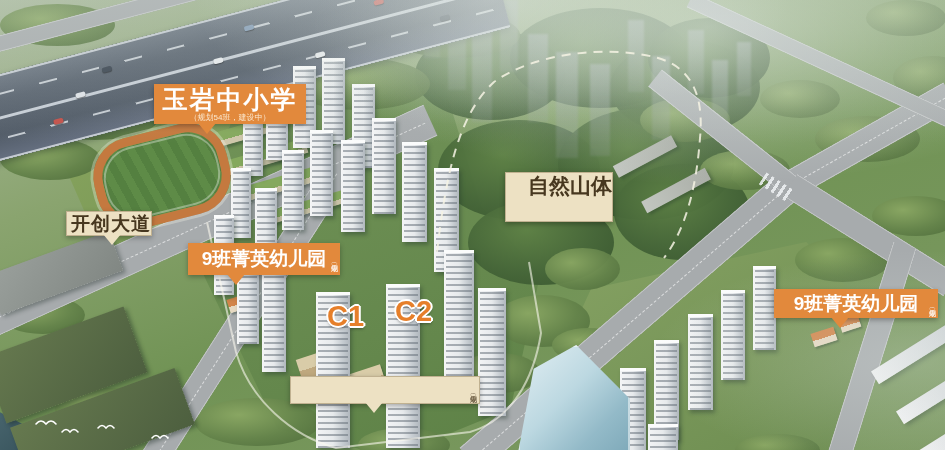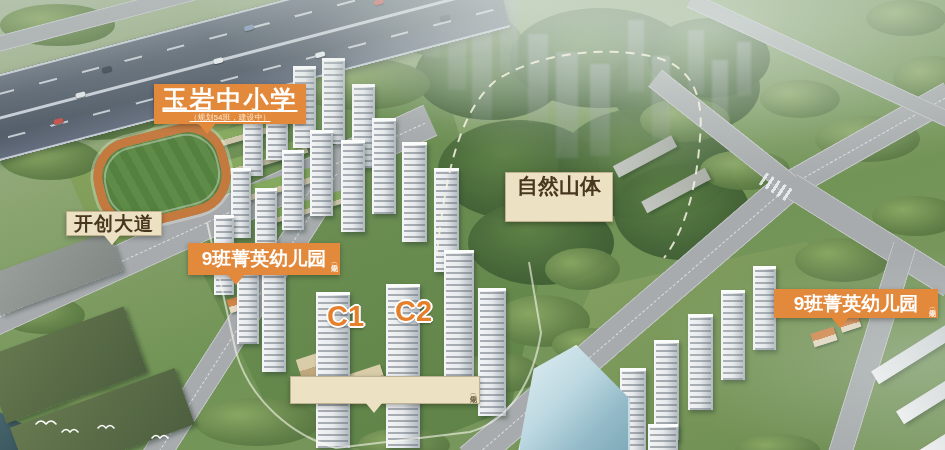--- a/index.html
+++ b/index.html
@@ -52,21 +52,21 @@
   .bird{fill:none;stroke:#fff;stroke-width:1.6;stroke-linecap:round;}
   #haze{position:absolute;inset:0;z-index:5;pointer-events:none;background:
     radial-gradient(60% 50% at 75% 6%,rgba(228,236,230,.55),transparent 70%),
     radial-gradient(45% 40% at 52% 0%,rgba(225,232,228,.5),transparent 70%),
     radial-gradient(40% 35% at 97% 80%,rgba(222,230,226,.3),transparent 70%),
     linear-gradient(180deg,rgba(212,222,216,.28),transparent 32%);}
   
   .lbl{position:absolute;z-index:10;box-sizing:border-box;text-align:center;font-weight:700;
        box-shadow:0 2px 5px rgba(0,0,0,.3);}
   .orange{background:#E2893C;color:#fff;}
-  .beige{background:#EDE1C3;color:#47371F;border:1px solid rgba(110,90,50,.35);}
+  .beige{background:#EDE1C3;color:#47371F;border:1px solid rgba(110,90,50,.35);text-align:right;}
   .ptr{position:absolute;bottom:-10px;width:0;height:0;border-left:9px solid transparent;border-right:9px solid transparent;}
   .po{border-top:11px solid #E2893C;}
   .pb{border-top:11px solid #EDE1C3;}
   .t1{font-size:25px;line-height:27px;letter-spacing:2px;padding-top:2px;}
   .t2{font-size:8px;line-height:9px;padding-bottom:2px;color:#FBE8CF;font-weight:400;letter-spacing:0;}
   .vnote{position:absolute;right:2px;top:50%;transform:translateY(-50%);writing-mode:vertical-rl;
          font-size:7px;font-weight:400;opacity:.9;line-height:7px;}
   .vnote.dk{color:#47371F;opacity:.8;}
   .clabel{position:absolute;z-index:10;font-size:29px;font-weight:700;color:#E67F2A;
      text-shadow:-2px 0 #fff,2px 0 #fff,0 -2px #fff,0 2px #fff,-1px -1px #fff,1px 1px #fff,-1px 1px #fff,1px -1px #fff,0 3px 3px rgba(0,0,0,.35);}
@@ -209,27 +209,27 @@
     <path class="dash" d="M437,252 C446,175 458,115 494,82 C532,54 606,44 658,58 C692,68 704,96 700,138 C697,180 688,226 664,258"></path>
     <path class="solid-line" d="M207,222 L236,352 C250,400 292,436 336,448 L470,432 C512,420 534,378 541,333 L529,262"></path>
     <path class="bird" d="M36,424 q5,-6 10,0 q5,-6 10,0"></path>
     <path class="bird" d="M62,432 q4,-5 8,0 q4,-5 8,0"></path>
     <path class="bird" d="M98,428 q4,-5 8,0 q4,-5 8,0"></path>
     <path class="bird" d="M152,438 q4,-5 8,0 q4,-5 8,0"></path>
   </svg>
 
   <div id="haze"></div>
 
-  <div class="lbl orange" style="left:154px;top:84px;width:152px;text-decoration:underline;">
+  <div class="lbl orange" style="left:154px;top:84px;width:152px;">
     <div class="t1">玉岩中小学</div>
     <div class="t2">（规划54班，建设中）</div>
     <i class="ptr po" style="left:44px;"></i>
   </div>
 
-  <div class="lbl beige" style="left:66px;top:211px;width:96px;height:25px;line-height:23px;font-size:19px;letter-spacing:1px;">
+  <div class="lbl beige" style="left:66px;top:211px;width:86px;height:25px;line-height:23px;font-size:19px;letter-spacing:1px;">
     <span>开创大道</span>
     <i class="ptr pb" style="left:36px;"></i>
   </div>
 
   <div class="lbl orange" style="left:188px;top:243px;width:152px;height:32px;line-height:32px;font-size:19px;">
     <span>9班菁英幼儿园</span>
     <span class="vnote">（规划中）</span>
     <i class="ptr po" style="left:39px;"></i>
   </div>
 

